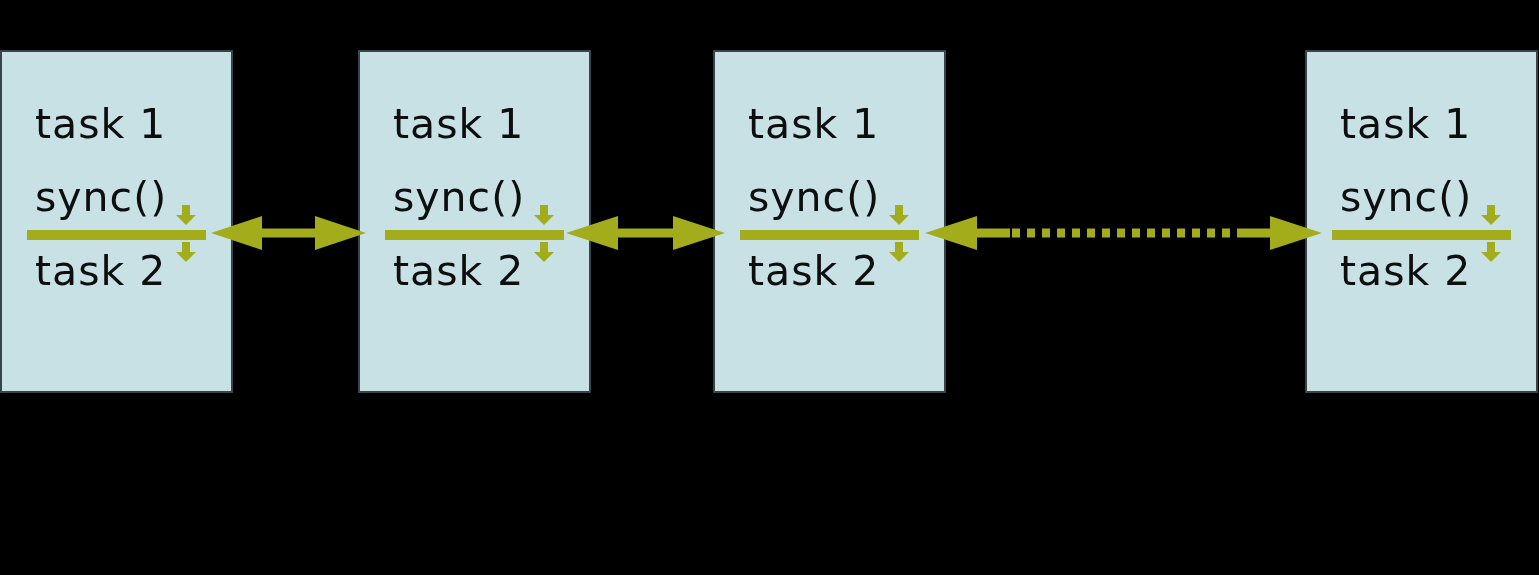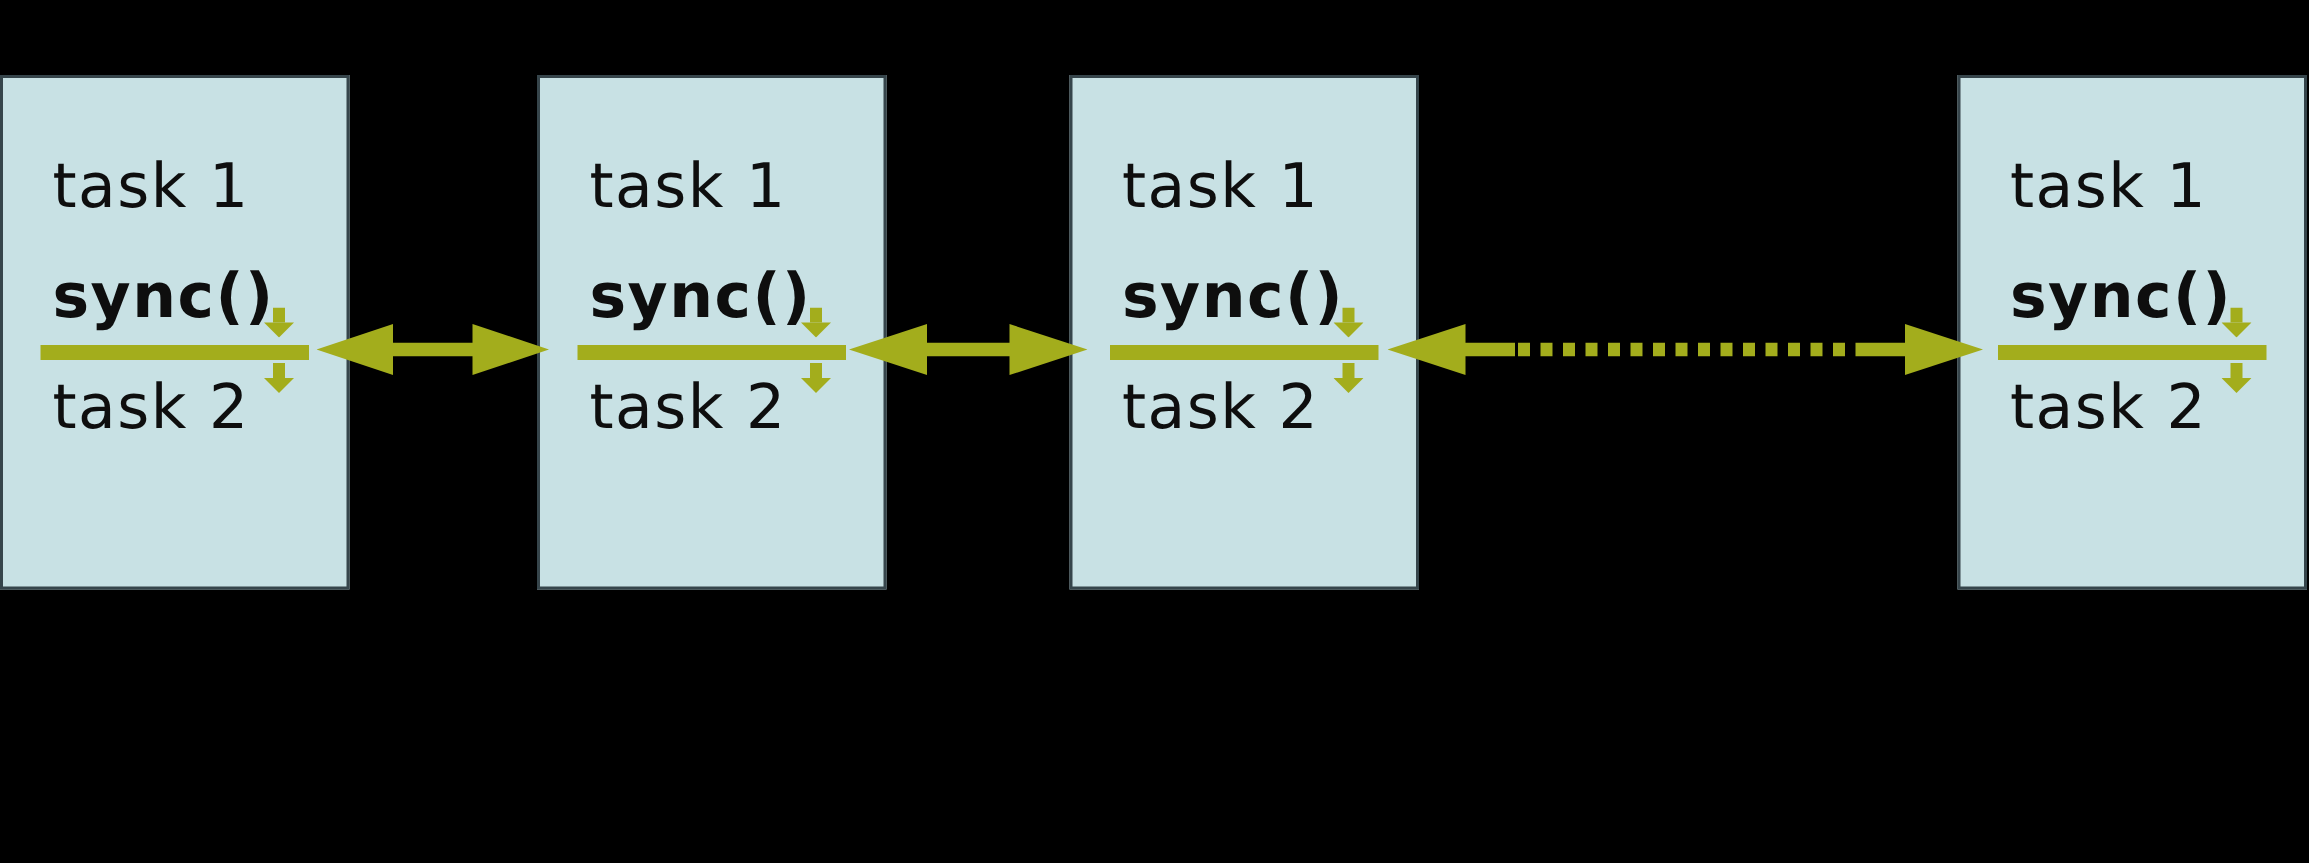--- a/index.html
+++ b/index.html
@@ -23,21 +23,21 @@
   .tlabel {
     position: absolute;
     left: 33px;
     font-size: 41px;
     letter-spacing: 1px;
     line-height: 1;
     color: #0e0e0e;
     white-space: nowrap;
   }
   .task1 { top: 52px; }
-  .sync  { top: 125px; font-weight: bold; }
+  .sync  { top: 125px; }
   .task2 { top: 199px; }
   .barrier-bar {
     position: absolute;
     left: 25px;
     top: 178px;
     width: 179px;
     height: 10px;
     background: #a3ad1c;
   }
   .mini-arrow {

